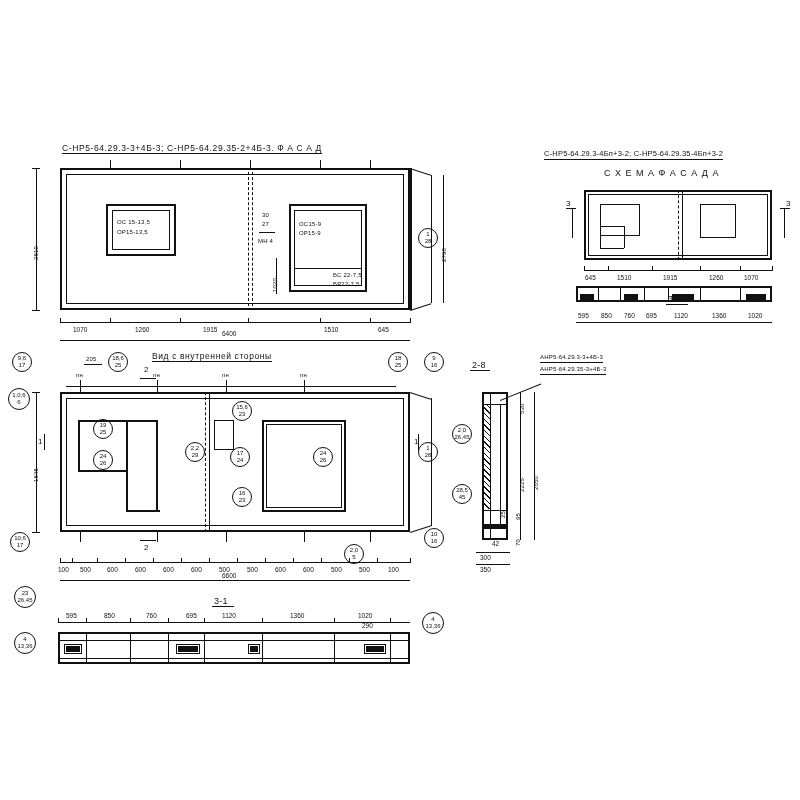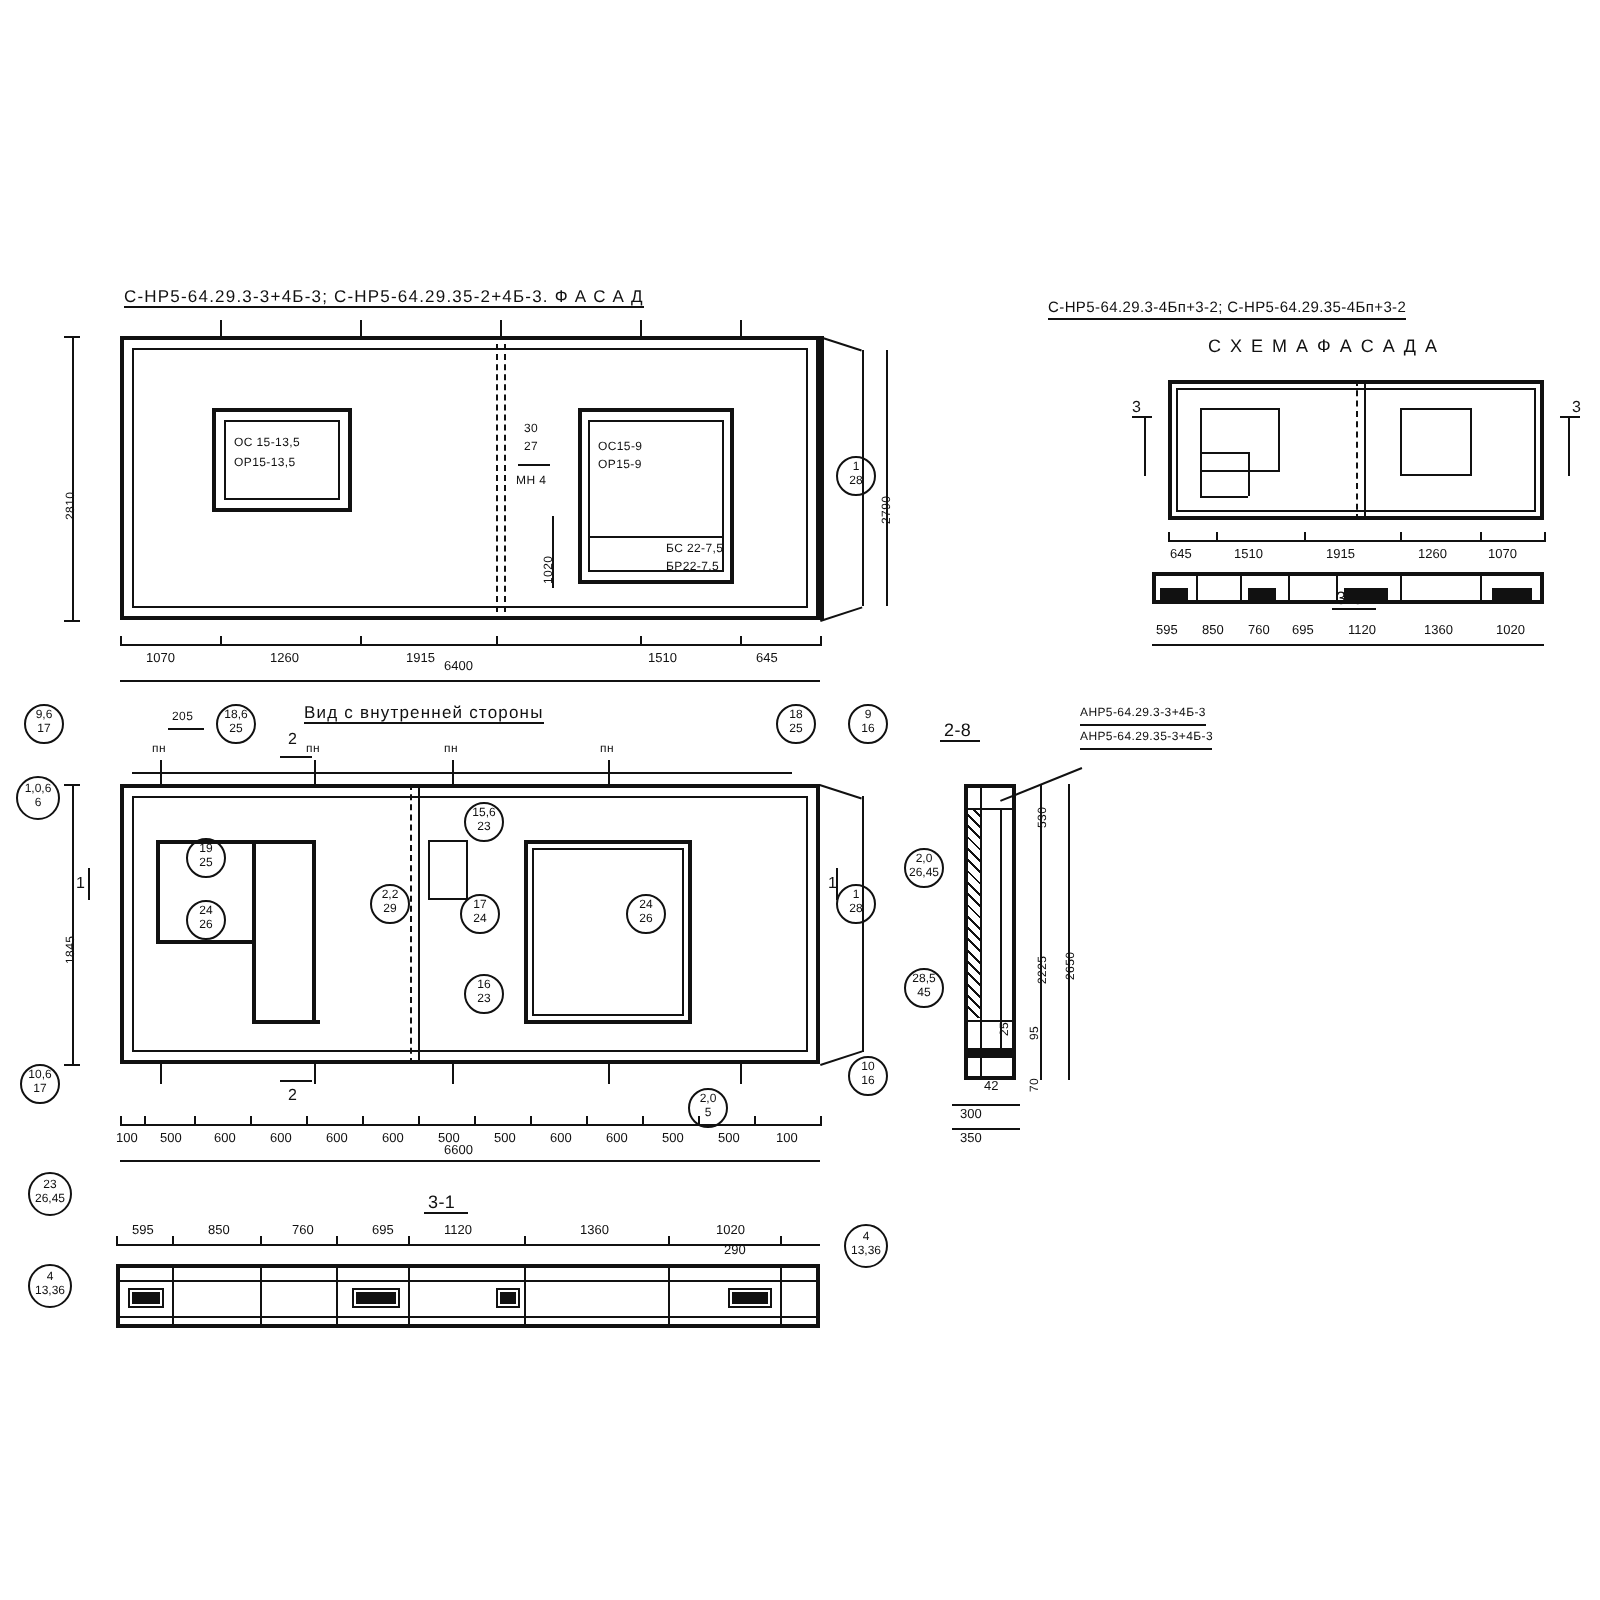--- a/index.html
+++ b/index.html
@@ -251,21 +251,21 @@
     <div class="dimtxt" style="left:222px;top:572px;">6600</div>
 
     <div class="ln v" style="left:80px;top:532px;height:10px;"></div>
     <div class="ln v" style="left:157px;top:532px;height:10px;"></div>
     <div class="ln v" style="left:226px;top:532px;height:10px;"></div>
     <div class="ln v" style="left:304px;top:532px;height:10px;"></div>
     <div class="ln v" style="left:370px;top:532px;height:10px;"></div>
   </div>
 
   <div>
-    <div class="t ul" style="left:524px;top:150px;font-size:7.5px;">C-HP5-64.29.3-4Бп+3-2;  C-HP5-64.29.35-4Бп+3-2</div>
+    <div class="t ul" style="left:544px;top:150px;font-size:7.5px;">C-HP5-64.29.3-4Бп+3-2;  C-HP5-64.29.35-4Бп+3-2</div>
     <div class="t t9" style="left:604px;top:168px;letter-spacing:1px;">С Х Е М А   Ф А С А Д А</div>
 
     <div class="box2" style="left:584px;top:190px;width:188px;height:70px;"></div>
     <div class="box" style="left:588px;top:194px;width:180px;height:62px;"></div>
     <div class="dashv" style="left:678px;top:190px;height:70px;"></div>
     <div class="ln v" style="left:682px;top:190px;height:70px;"></div>
 
     <div class="box" style="left:600px;top:204px;width:40px;height:32px;"></div>
     <div class="ln h" style="left:600px;top:226px;width:24px;"></div>
     <div class="ln v" style="left:624px;top:226px;height:22px;"></div>

